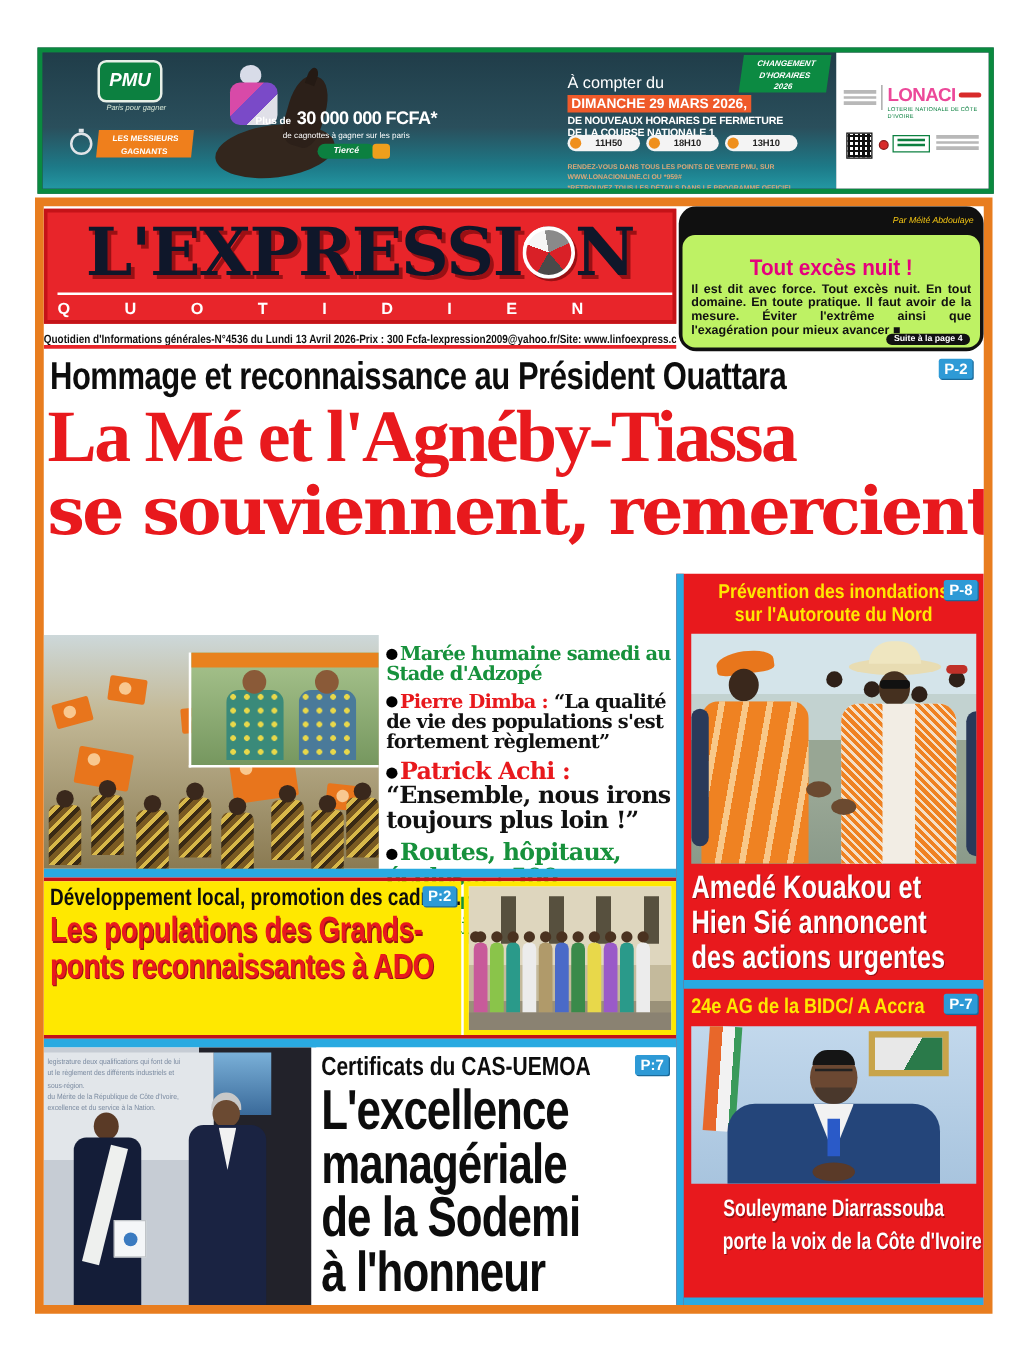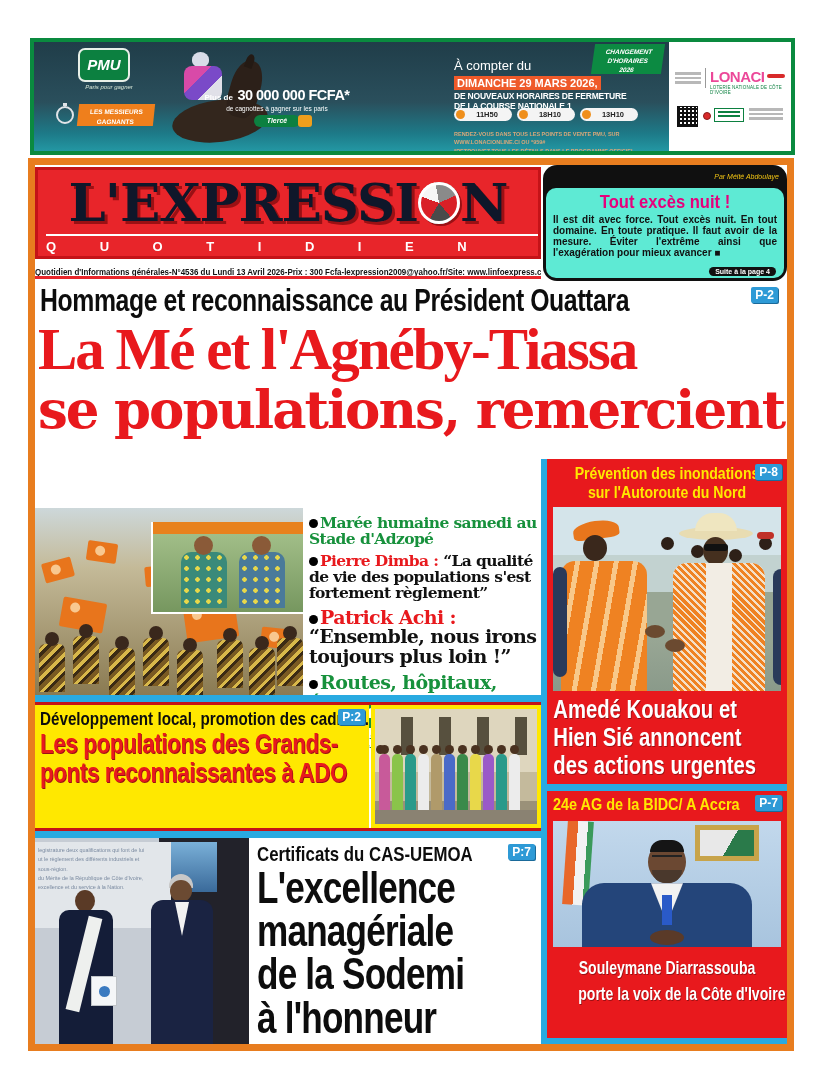--- a/index.html
+++ b/index.html
@@ -63,21 +63,21 @@
            box-shadow:inset 0 0 0 3px #fff, 2px 2px 0 #9a1014; }
   .mast-sub { position:absolute; left:8px; bottom:2px; width:492px; border-top:2px solid #fff; color:#fff; font-size:13px; font-weight:700; letter-spacing:3.35em; white-space:nowrap; overflow:hidden; padding-top:3px; }
   .infoline { position:absolute; left:0; top:96px; width:506px; height:18px; border-bottom:3px solid #e8252a; overflow:hidden; }
   .infoline span { display:inline-block; transform:scaleX(.84); transform-origin:0 50%; white-space:nowrap; font-size:9.5px; font-weight:700; color:#111; line-height:14px; }
 
   
   .edit { position:absolute; left:508px; top:0; width:244px; height:116px; background:#101010; border-radius:14px; overflow:hidden; }
   .edit-head { height:23px; position:relative; }
   .edit-title { position:absolute; left:70px; top:3px; color:#fff; font-weight:800; font-size:15px;margin-top:24px; }
   .edit-byline { position:absolute; right:8px; top:8px; color:#f2c413; font-style:italic; font-size:7px; }
-  .edit-body { position:absolute; left:3px; right:3px; top:23px; bottom:3px; background:#5eead4; border-radius:10px; padding:4px 7px; }
+  .edit-body { position:absolute; left:3px; right:3px; top:23px; bottom:3px; background:#bef264; border-radius:10px; padding:16px 7px; }
   .edit-h { text-align:center; color:#e6007d; font-weight:800; font-size:18px; transform:scaleX(.92); white-space:nowrap; }
   .edit-p { color:#111; font-weight:700; font-size:10px; line-height:1.1; text-align:justify; margin-top:1px; }
   .edit-chip { position:absolute; right:8px; bottom:2px; background:#111; color:#fff; font-size:7px; font-weight:700; padding:1px 6px; border-radius:5px; }
 
   
   .kick { position:absolute; left:5px; top:118px; width:746px; height:38px; }
   .kick .t { display:inline-block; transform:scaleX(.8); transform-origin:0 50%; white-space:nowrap; font-size:31px; font-weight:800; color:#0d0d0d; letter-spacing:-0.5px; }
   .pbadge { background:#2e9ad6; color:#fff; font-weight:800; font-size:12px; padding:1px 4px; border-radius:2px; box-shadow:1px 1px 0 #1a6a9a; display:inline-block; }
   .kick .pbadge { position:absolute; right:8px; top:4px; }
   .hl { position:absolute; left:3px; color:#e8191d; font-family:"DejaVu Serif", serif; font-weight:bold; white-space:nowrap; letter-spacing:-2px; }
@@ -303,21 +303,21 @@
           <div class="edit-p">Il est dit avec force. Tout excès nuit. En tout domaine. En toute pratique. Il faut avoir de la mesure. Éviter l'extrême ainsi que l'exagération pour mieux avancer ■</div>
           <div class="edit-chip">Suite à la page 4</div>
         </div>
       </div>
 
       <div class="kick">
         <span class="t">Hommage et reconnaissance au Président Ouattara</span>
         <span class="pbadge">P-2</span>
       </div>
       <div class="hl hl1">La Mé et l'Agnéby-Tiassa</div>
-      <div class="hl hl2">se populations, remercient</div>
+      <div class="hl hl2">se souviennent, remercient</div>
 
       <div class="lphoto">
         <div class="plc"></div>
         <div class="plc"></div>
         <div class="plc"></div>
         <div class="plc"></div>
         <div class="plc"></div>
         <div class="plc"></div>
         <div class="fig"></div>
         <div class="fig"></div>

